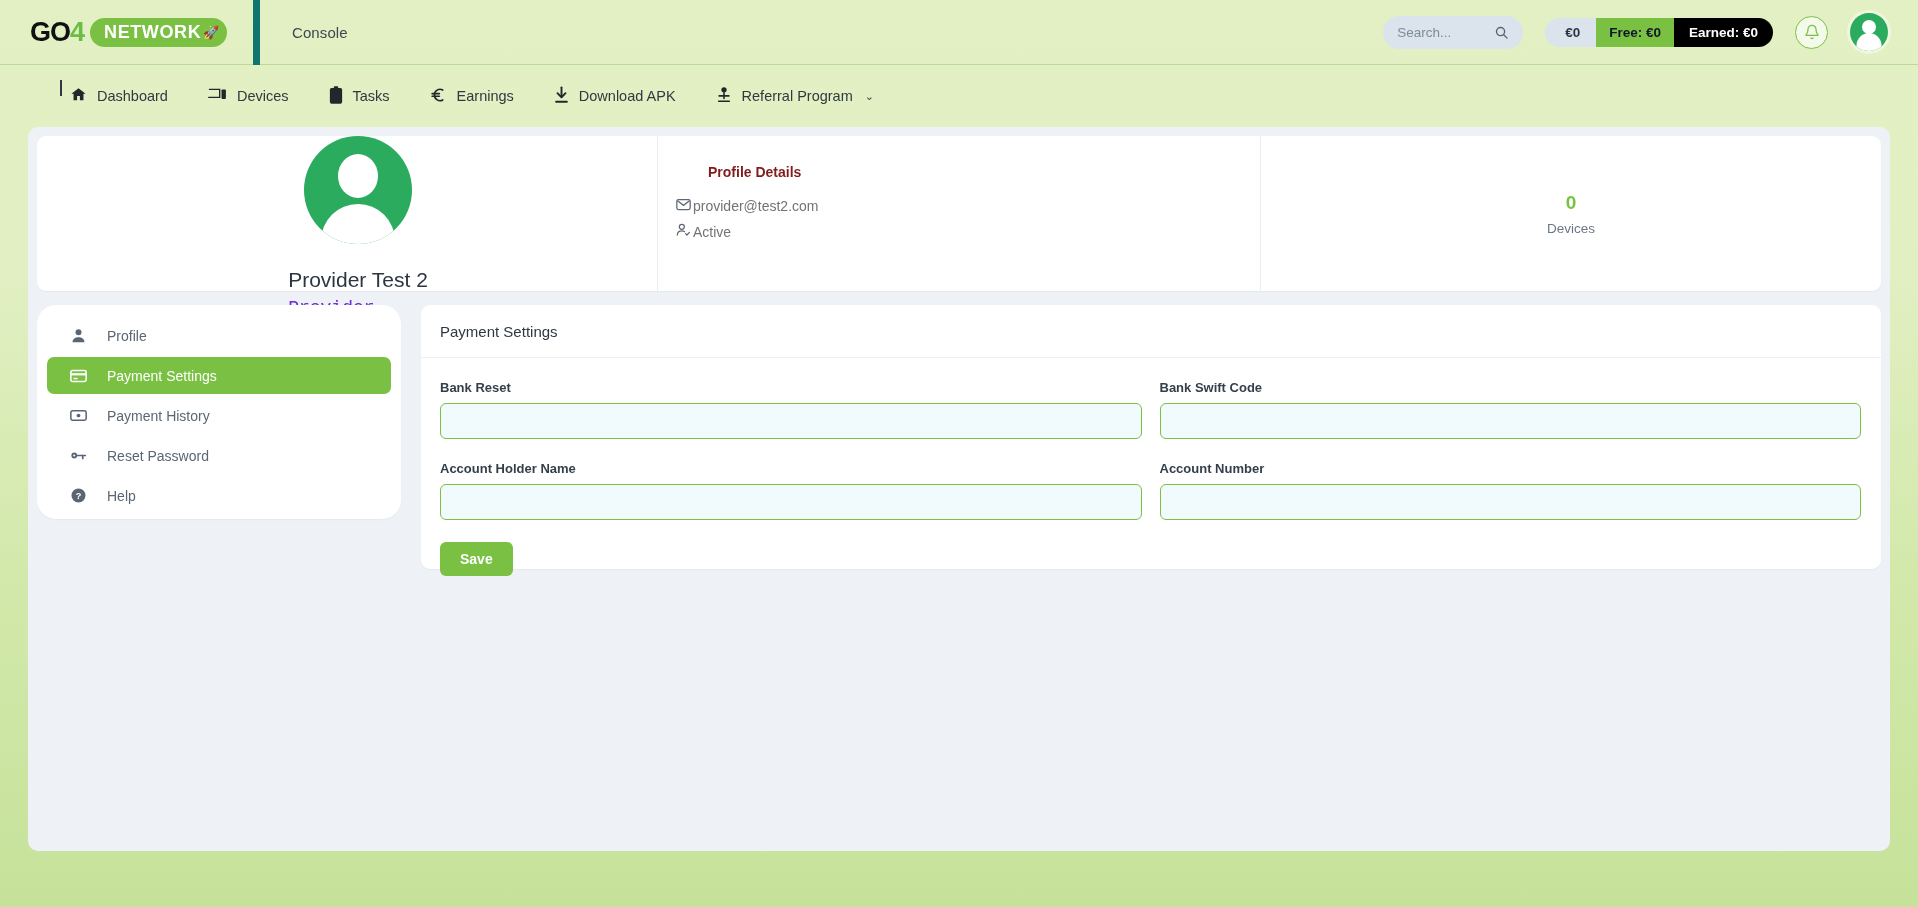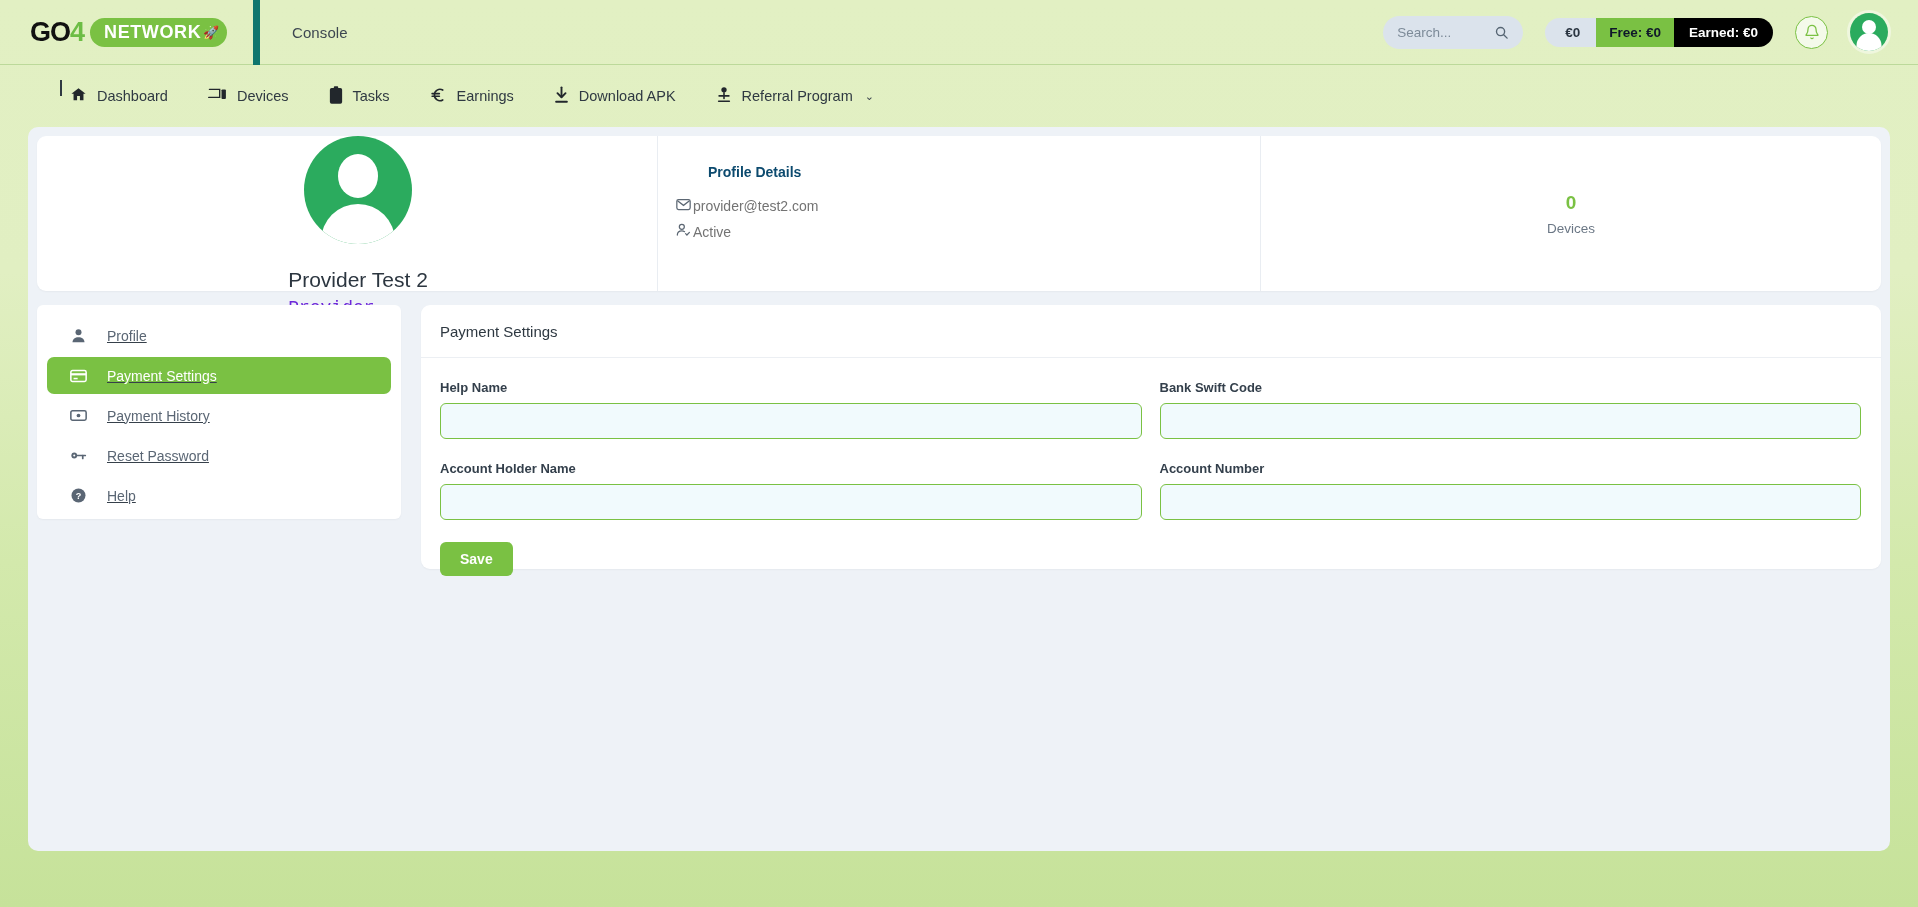--- a/index.html
+++ b/index.html
@@ -168,43 +168,42 @@
     background: #fff; left: 50%; bottom: -4px; transform: translateX(-50%);
   }
   .pc-name { font-size: 21px; color: #2c3640; margin-bottom: 6px; }
   .pc-role { font-size: 18px; color: #6d28d9; font-family: Liberation Mono, monospace; }
   .pc-mid {
     flex: 1;
     border-left: 1px solid #e9edf2;
     border-right: 1px solid #e9edf2;
     padding: 28px 0 0 18px;
   }
-  .pd-title { font-size: 14px; font-weight: bold; color: #0c4a6e; margin-bottom: 18px; padding-left: 32px; }
+  .pd-title { font-size: 14px; font-weight: bold; color: #7f1d1d; margin-bottom: 18px; padding-left: 32px; }
   .pd-row {
     display: flex; align-items: center; gap: 2px;
     font-size: 14px; color: #737373; margin-bottom: 9px;
   }
   .pc-right {
     width: 620px;
     display: flex; flex-direction: column;
     align-items: center; justify-content: center;
   }
   .stat-value { font-size: 19px; font-weight: bold; color: #7ac143; }
   .stat-label { font-size: 13.5px; color: #6b7785; margin-top: 7px; }
 
   
   .cols { display: flex; gap: 20px; margin-top: 14px; }
   .sidebar {
     width: 364px;
     background: #fff;
-    border-radius: 6px;
+    border-radius: 19px;
     padding: 12px 10px;
     height: 214px;
     box-shadow: 0 1px 2px rgba(0,0,0,.04);
-    text-decoration: underline;
   }
   .side-item {
     display: flex; align-items: center; gap: 20px;
     height: 37px; padding: 0 22px;
     border-radius: 7px;
     font-size: 14px; color: #5a6674;
     cursor: pointer; margin-bottom: 3px;
   }
   .side-item.active { background: #7ac143; color: #fff; }
   .side-item .sicon { width: 18px; display: flex; justify-content: center; }
@@ -470,21 +469,21 @@
         <span>Help</span>
       </div>
     </div>
 
     <div class="panel">
       <div class="panel-head">Payment Settings</div>
       <div class="panel-body">
         <div class="grid">
 
           <div>
-            <label class="field-label">Help Name</label>
+            <label class="field-label">Bank Reset</label>
             <input class="field-input focused" value="" placeholder="" style="">
           </div>
 
           <div>
             <label class="field-label">Bank Swift Code</label>
             <input class="field-input" value="" placeholder="" style="">
           </div>
 
           <div>
             <label class="field-label">Account Holder Name</label>

